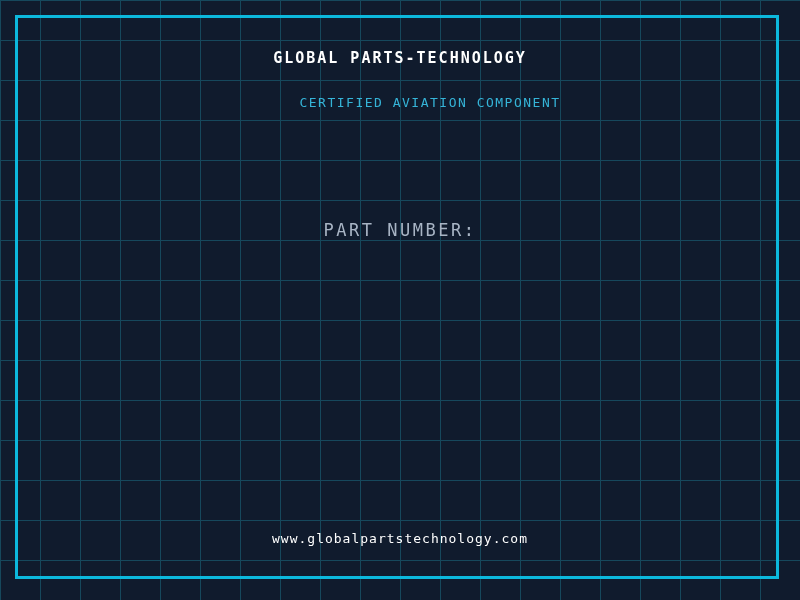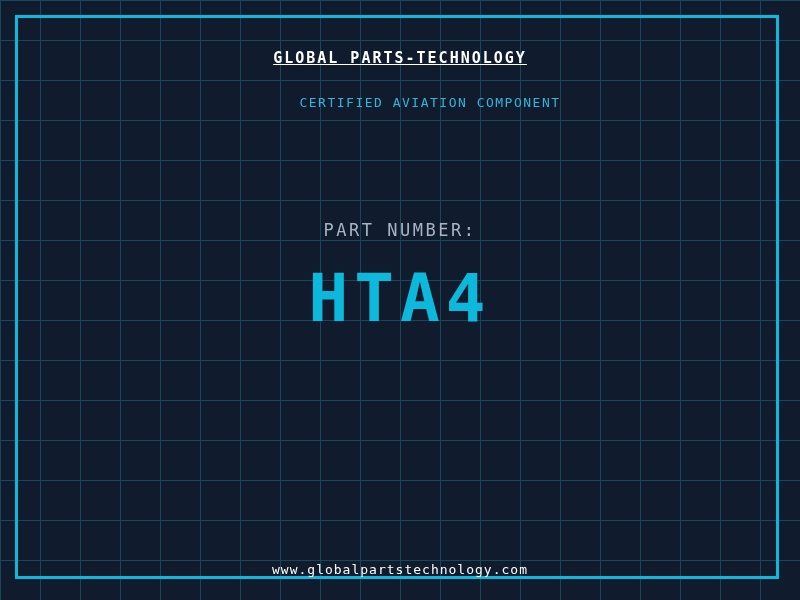--- a/index.html
+++ b/index.html
@@ -41,21 +41,20 @@
     width: 800px;
     text-align: center;
     white-space: pre;
   }
   .brand-title {
     top: 49px;
     font-size: 15px;
     font-weight: bold;
     color: #ffffff;
     letter-spacing: 2px;
-    text-decoration: underline;
   }
   .brand-subtitle {
     top: 95px;
     font-size: 13px;
     color: #35b4d8;
     letter-spacing: 1.5px;
     margin-left: 30px;
   }
   .part-label {
     top: 220px;
@@ -69,33 +68,31 @@
     line-height: 70px;
     font-weight: bold;
     color: #0cb8dc;
     letter-spacing: 6px;
   }
   .footer-url {
     top: 531px;
     font-size: 13px;
     color: #ffffff;
     letter-spacing: 1px;
-    margin-top: 31px;
   }
 </style>
 </head>
 <body>
 
 <div class="canvas">
 
   <div class="frame"></div>
 
   <div class="txt brand-title">GLOBAL PARTS-TECHNOLOGY</div>
 
   <div class="txt brand-subtitle">CERTIFIED AVIATION COMPONENT</div>
 
   <div class="txt part-label">PART NUMBER:</div>
 
-  <div class="txt part-number">HTA4</div>
 
   <div class="txt footer-url">www.globalpartstechnology.com</div>
 
 </div>
 
 </body></html>

